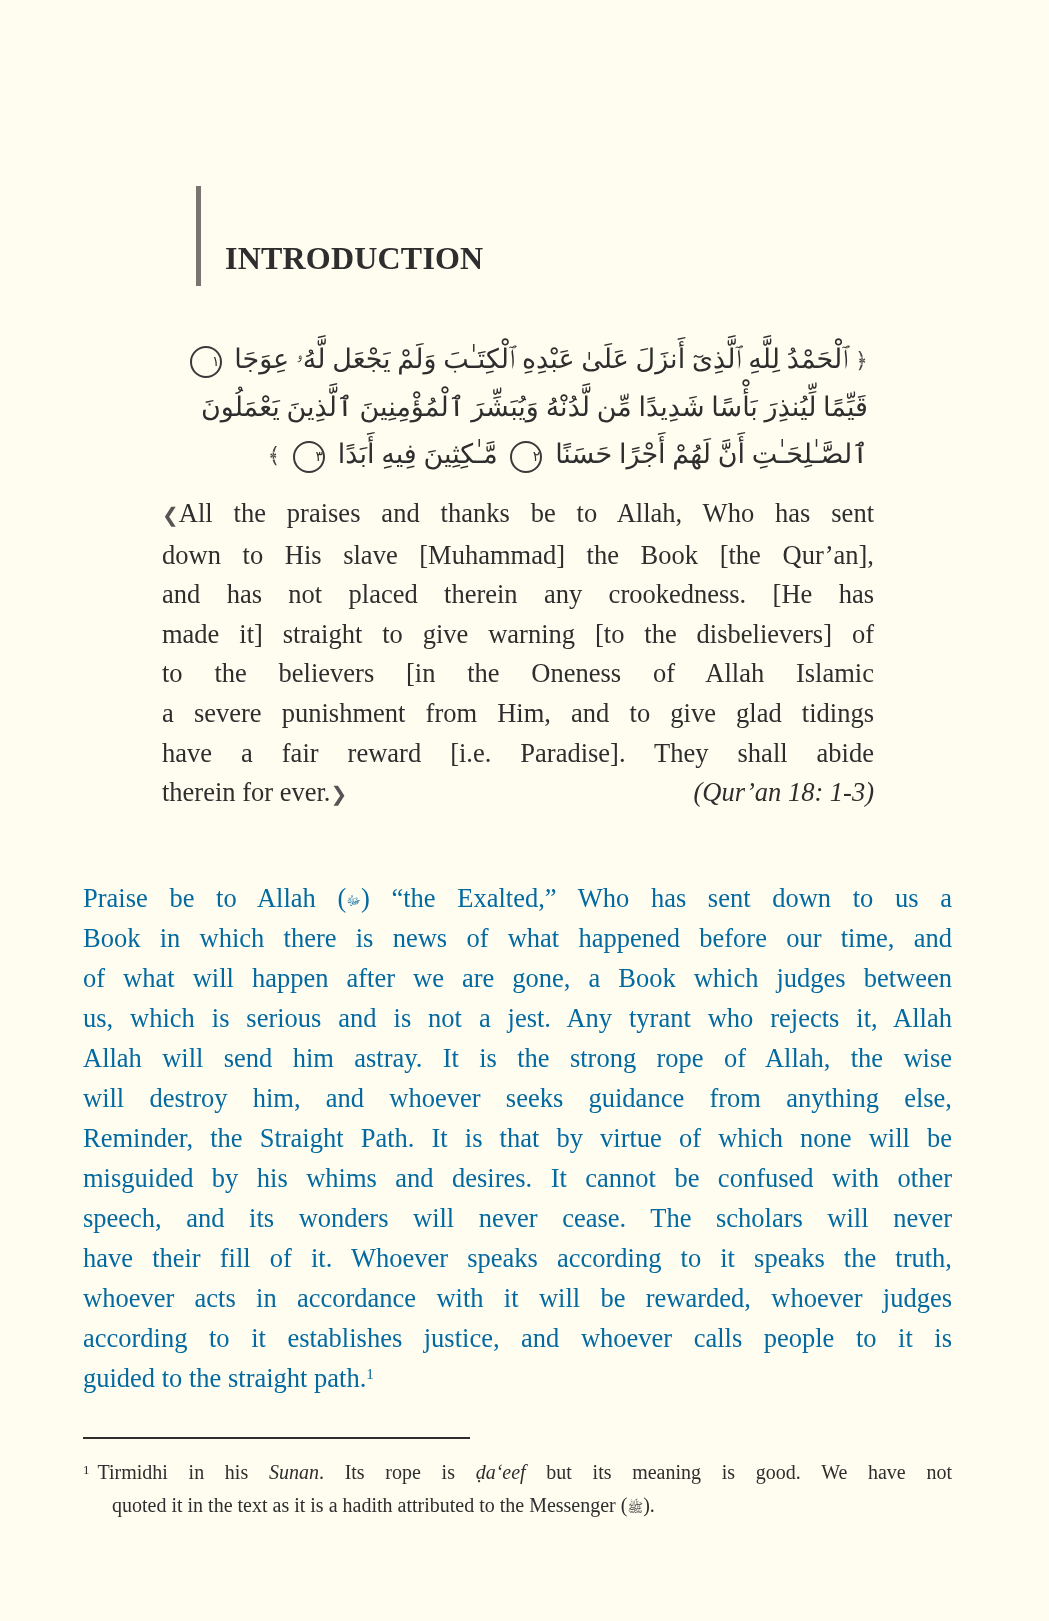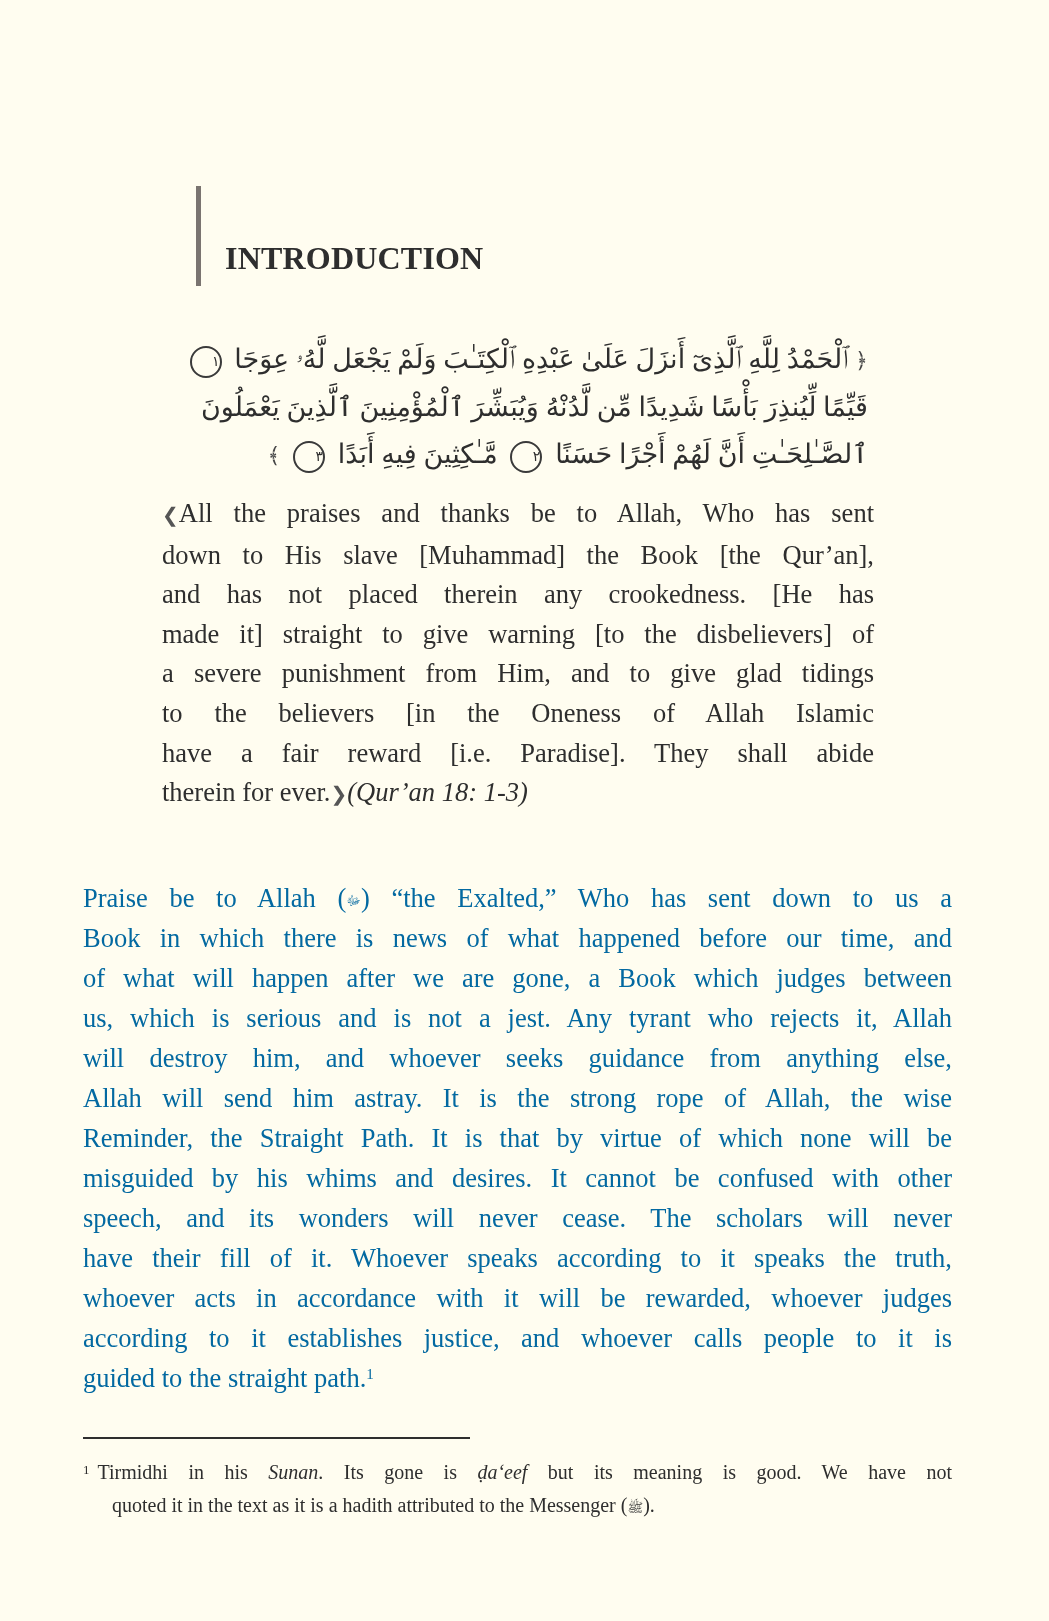--- a/index.html
+++ b/index.html
@@ -85,20 +85,21 @@
       color: #2e2e2e;
     }
     .translation-line {
       display: block;
       text-align: justify;
       text-align-last: justify;
       white-space: nowrap;
     }
     .translation-last {
       display: flex;
+      justify-content: space-between;
     }
     .citation {
       font-style: italic;
     }
     .orn {
       font-size: 20px;
       color: #555;
     }
     .body-text {
       position: absolute;
@@ -192,42 +193,42 @@
     <span class="ayah-marker">٣</span>
     <span class="bracket">﴾</span>
   </span>
 </div>
 
 <div class="translation">
   <span class="translation-line"><span class="orn">❮</span><span>All the praises and thanks be to Allah, Who has sent</span></span>
   <span class="translation-line">down to His slave [Muhammad] the Book [the Qur’an],</span>
   <span class="translation-line">and has not placed therein any crookedness. [He has</span>
   <span class="translation-line">made it] straight to give warning [to the disbelievers] of</span>
+  <span class="translation-line">to the believers [in the Oneness of Allah Islamic</span>
   <span class="translation-line">a severe punishment from Him, and to give glad tidings</span>
-  <span class="translation-line">to the believers [in the Oneness of Allah Islamic</span>
   <span class="translation-line">have a fair reward [i.e. Paradise]. They shall abide</span>
   <span class="translation-last">
     <span><span>therein for ever.</span><span class="orn">❯</span></span>
     <span class="citation">(Qur’an 18: 1-3)</span>
   </span>
 </div>
 
 <div class="body-text">
   <span class="body-line"><span>Praise be to Allah (</span><span class="honorific">ﷻ</span><span>) “the Exalted,” Who has sent down to us a</span></span>
   <span class="body-line">Book in which there is news of what happened before our time, and</span>
   <span class="body-line">of what will happen after we are gone, a Book which judges between</span>
   <span class="body-line">us, which is serious and is not a jest. Any tyrant who rejects it, Allah</span>
+  <span class="body-line">Allah will send him astray. It is the strong rope of Allah, the wise</span>
   <span class="body-line">will destroy him, and whoever seeks guidance from anything else,</span>
-  <span class="body-line">Allah will send him astray. It is the strong rope of Allah, the wise</span>
   <span class="body-line">Reminder, the Straight Path. It is that by virtue of which none will be</span>
   <span class="body-line">misguided by his whims and desires. It cannot be confused with other</span>
   <span class="body-line">speech, and its wonders will never cease. The scholars will never</span>
   <span class="body-line">have their fill of it. Whoever speaks according to it speaks the truth,</span>
   <span class="body-line">whoever acts in accordance with it will be rewarded, whoever judges</span>
   <span class="body-line">according to it establishes justice, and whoever calls people to it is</span>
   <span class="body-line last"><span>guided to the straight path.</span><sup class="fnref">1</sup></span>
 </div>
 
 <div class="footnote-rule"></div>
 <div class="footnote">
-  <span class="footnote-line"><sup>1</sup><span>Tirmidhi in his </span><i>Sunan</i><span>. Its gone is </span><i class="underdot">ḍa‘eef</i><span> but its meaning is good. We have not</span></span>
+  <span class="footnote-line"><sup>1</sup><span>Tirmidhi in his </span><i>Sunan</i><span>. Its rope is </span><i class="underdot">ḍa‘eef</i><span> but its meaning is good. We have not</span></span>
   <span class="footnote-line last"><span>quoted it in the text as it is a hadith attributed to the Messenger (</span><span class="honorific">ﷺ</span><span>).</span></span>
 </div>
 
 </body></html>

